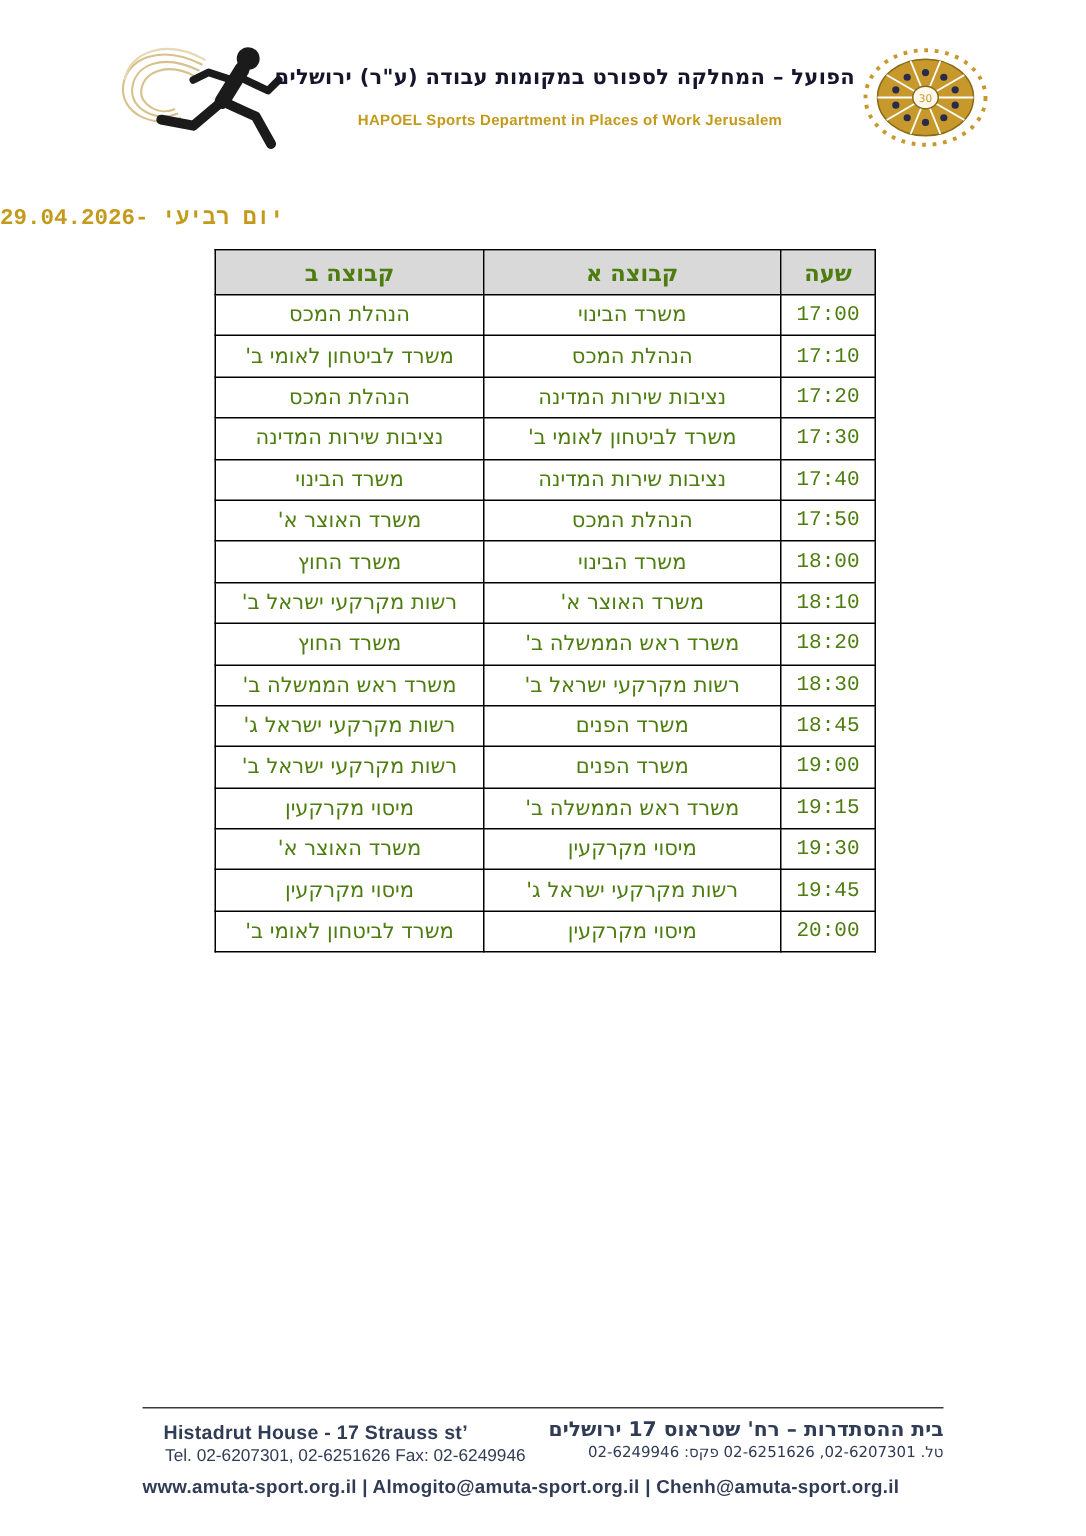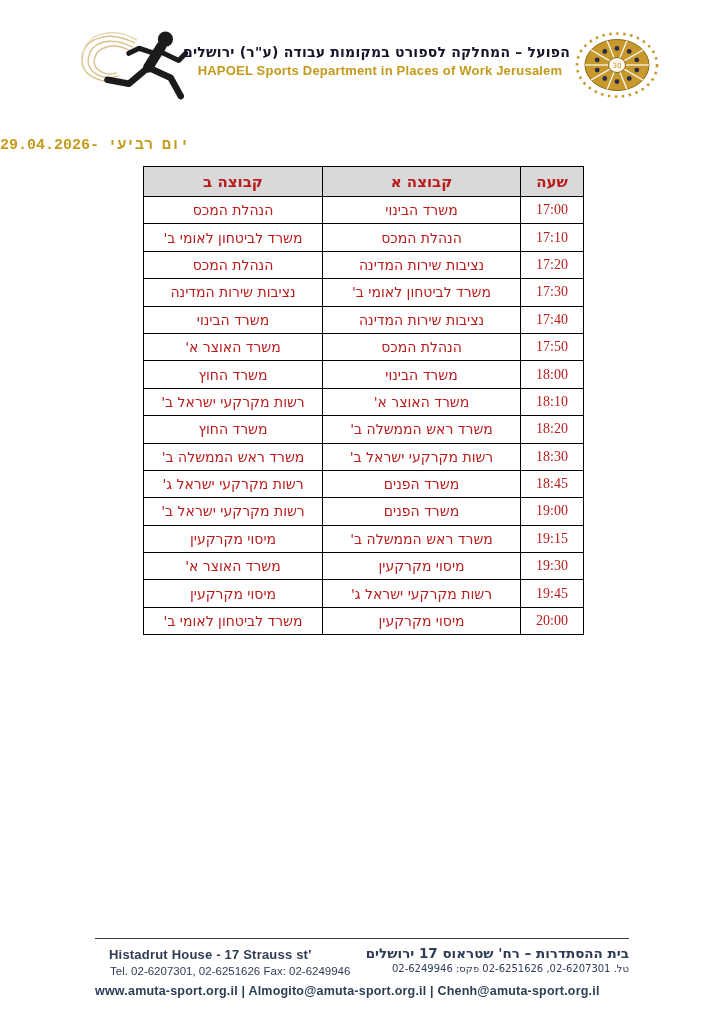--- a/index.html
+++ b/index.html
@@ -19,47 +19,47 @@
   
   .header{position:absolute;left:0;top:0;width:724px;height:110px;}
   .runner-logo{position:absolute;left:76px;top:26px;width:122px;height:78px;}
   .medal{position:absolute;left:575px;top:32px;width:84px;height:66px;}
   .org-titles{position:absolute;left:190px;top:44px;width:380px;text-align:center;}
   .org-title-he{
     direction:rtl;font-size:14px;font-weight:bold;color:var(--ink);
     font-family:"DejaVu Sans",sans-serif;letter-spacing:.2px;white-space:nowrap;
   }
   .org-title-en{
-    font-size:13px;font-weight:bold;color:var(--gold);margin-top:3px;
+    font-size:10px;font-weight:bold;color:var(--gold);margin-top:15px;
     letter-spacing:.2px;white-space:nowrap;
   }
   
   .date-line{
     position:absolute;left:0;top:137px;width:724px;text-align:left;
     direction:rtl;font-size:15px;font-weight:bold;color:var(--gold);
     font-family:Liberation Mono, monospace;
   }
   
   .schedule-wrap{position:absolute;left:143px;top:166px;width:440px;}
   table.schedule{
     direction:rtl;width:440px;border-collapse:collapse;table-layout:fixed;
     font-family:"DejaVu Sans","Liberation Sans",sans-serif;
   }
   table.schedule th,table.schedule td{
     border:1px solid var(--table-border);text-align:center;vertical-align:middle;
-    color:#b91c1c;overflow:hidden;white-space:nowrap;
+    color:#4d7c0f;overflow:hidden;white-space:nowrap;
   }
   table.schedule th{
     background:var(--table-header-bg);height:30px;font-size:15px;font-weight:bold;
   }
   table.schedule td{height:27.4px;font-size:14px;}
   col.c-time{width:63px;}
   col.c-a{width:198px;}
   col.c-b{width:179px;}
-  td.time-cell{font-family:Liberation Serif, serif;font-size:15px;direction:ltr;}
+  td.time-cell{font-family:Liberation Mono, monospace;font-size:15px;direction:ltr;}
   
   .footer-rule{position:absolute;left:95px;top:938px;width:534px;height:1px;background:#3a3a3a;}
   .footer-left{position:absolute;left:97px;top:947px;color:var(--navy);}
   .footer-left .f-title{font-size:13px;font-weight:bold;letter-spacing:.2px;margin-left:12px;}
   .footer-left .f-sub{font-size:11.5px;margin-top:3px;margin-left:13px;}
   .footer-right{position:absolute;right:95px;top:945px;text-align:right;direction:rtl;color:var(--navy);font-family:"DejaVu Sans",sans-serif;}
   .footer-right .f-title{font-size:13.5px;font-weight:bold;}
   .footer-right .f-sub{font-size:10px;margin-top:2px;}
   .footer-contacts{
     position:absolute;left:95px;top:984px;width:534px;color:var(--navy);

